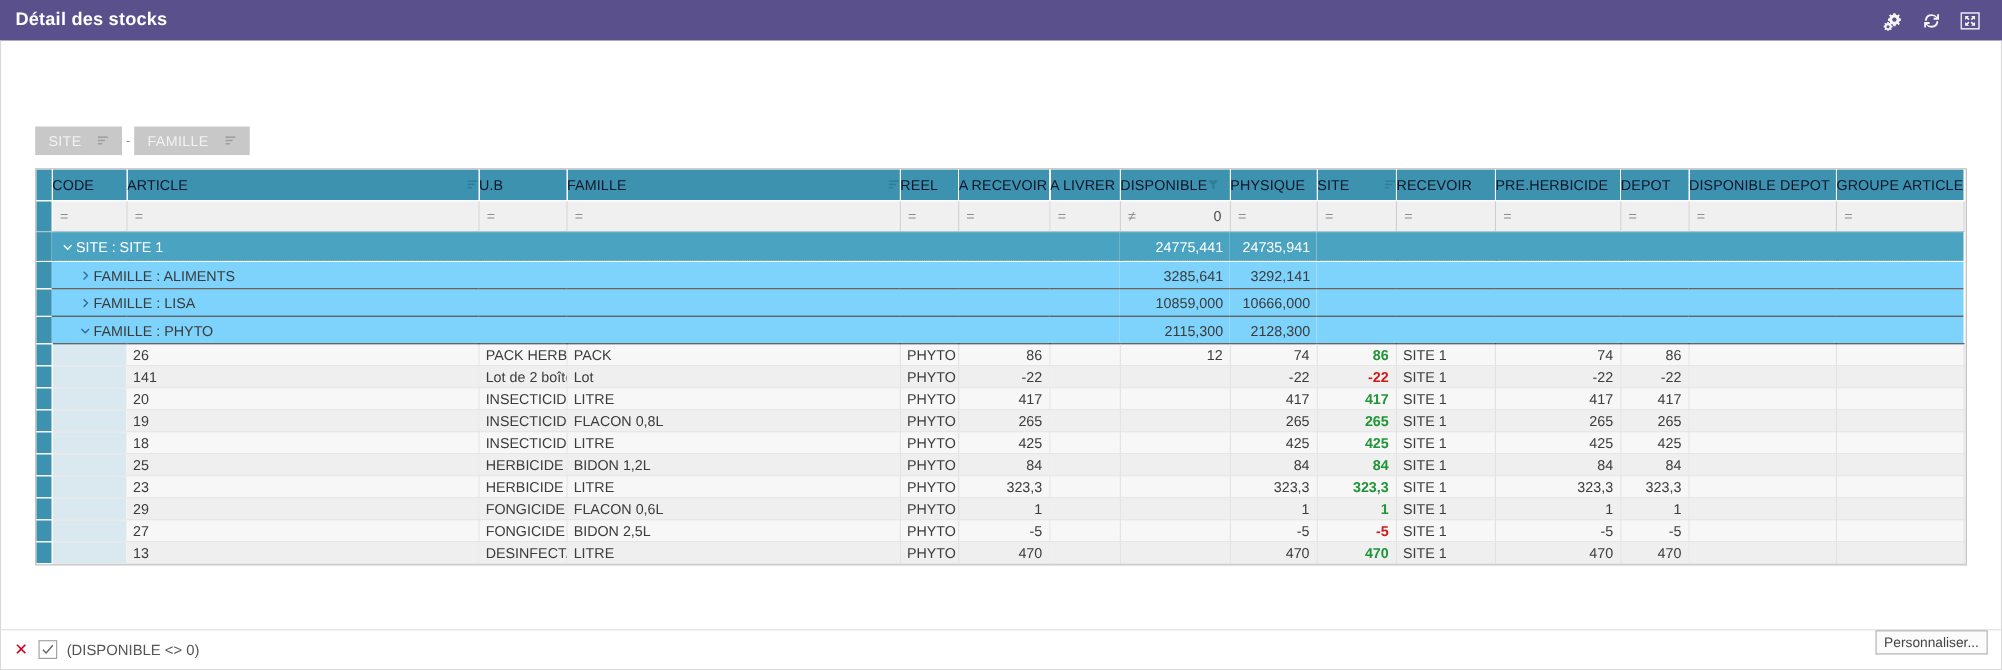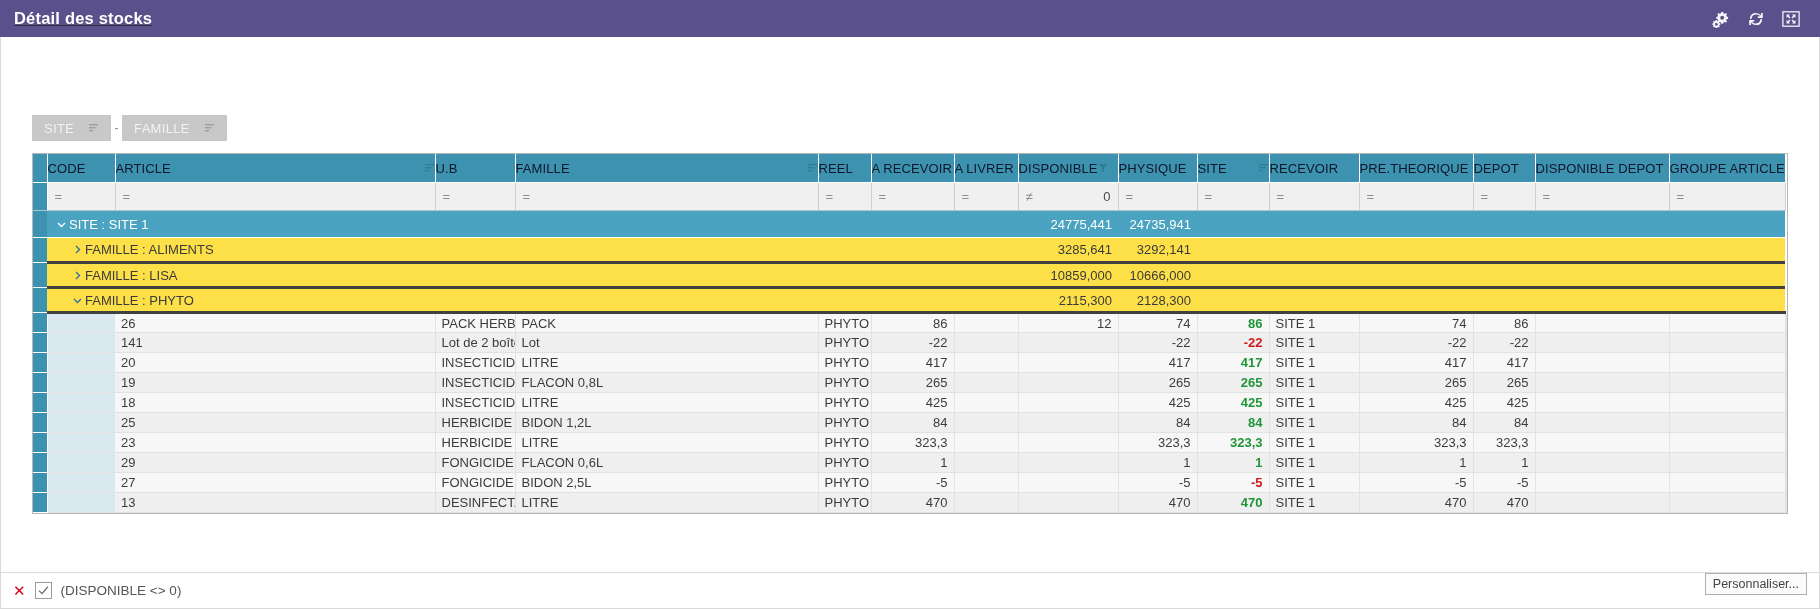--- a/index.html
+++ b/index.html
@@ -11,21 +11,20 @@
     color:#333333;
     overflow:hidden;
   }
   
   #titlebar{
     height:37px;
     background:#59508c;
     display:flex;align-items:center;
     padding:0 14px;
     box-sizing:border-box;
-    text-decoration:underline;
   }
   #title-text{
     color:#ffffff;
     font-size:16.5px;
     font-weight:bold;
     letter-spacing:.2px;
     flex:1 1 auto;
   }
   .tb-icons{display:flex;align-items:center;gap:17px;padding-right:6px;}
   .tb-ico{width:18px;height:18px;display:block;opacity:.95;cursor:pointer;}
@@ -131,24 +130,24 @@
   tr.grp-site td{
     background:#4aa3c0;
     color:#ffffff;
     height:27px;
     border-bottom:1px dotted #ffffff;
     font-size:13px;
     padding:0 6px;
   }
   tr.grp-site td.ind{width:14px;padding:0;background:#3d92b0;border-right:0;}
   tr.grp-fam td{
-    background:#fde047;
+    background:#7dd3fc;
     color:#3b3b3b;
     height:25px;
-    border-bottom:3px solid #404040;
+    border-bottom:1px solid #404040;
     font-size:13px;
     padding:0 6px;
   }
   tr.grp-fam td.ind{width:14px;padding:0;background:#3d92b0;border-right:0;border-bottom:1px solid #ffffff;}
   .gcell{display:flex;align-items:center;}
   .gcell .tw{
     width:16px;display:inline-flex;align-items:center;justify-content:center;
     cursor:pointer;
   }
   .grp-indent{padding-left:16px;}
@@ -363,21 +362,21 @@
                   </svg></span>
               </span>
             </th>
             <th class="num">
               <span class="hd">
                 <span>RECEVOIR</span>
               </span>
             </th>
             <th class="num">
               <span class="hd">
-                <span>PRE.THEORIQUE</span>
+                <span>PRE.HERBICIDE</span>
               </span>
             </th>
             <th class="">
               <span class="hd">
                 <span>DEPOT</span>
               </span>
             </th>
             <th class="">
               <span class="hd">
                 <span>DISPONIBLE DEPOT</span>

